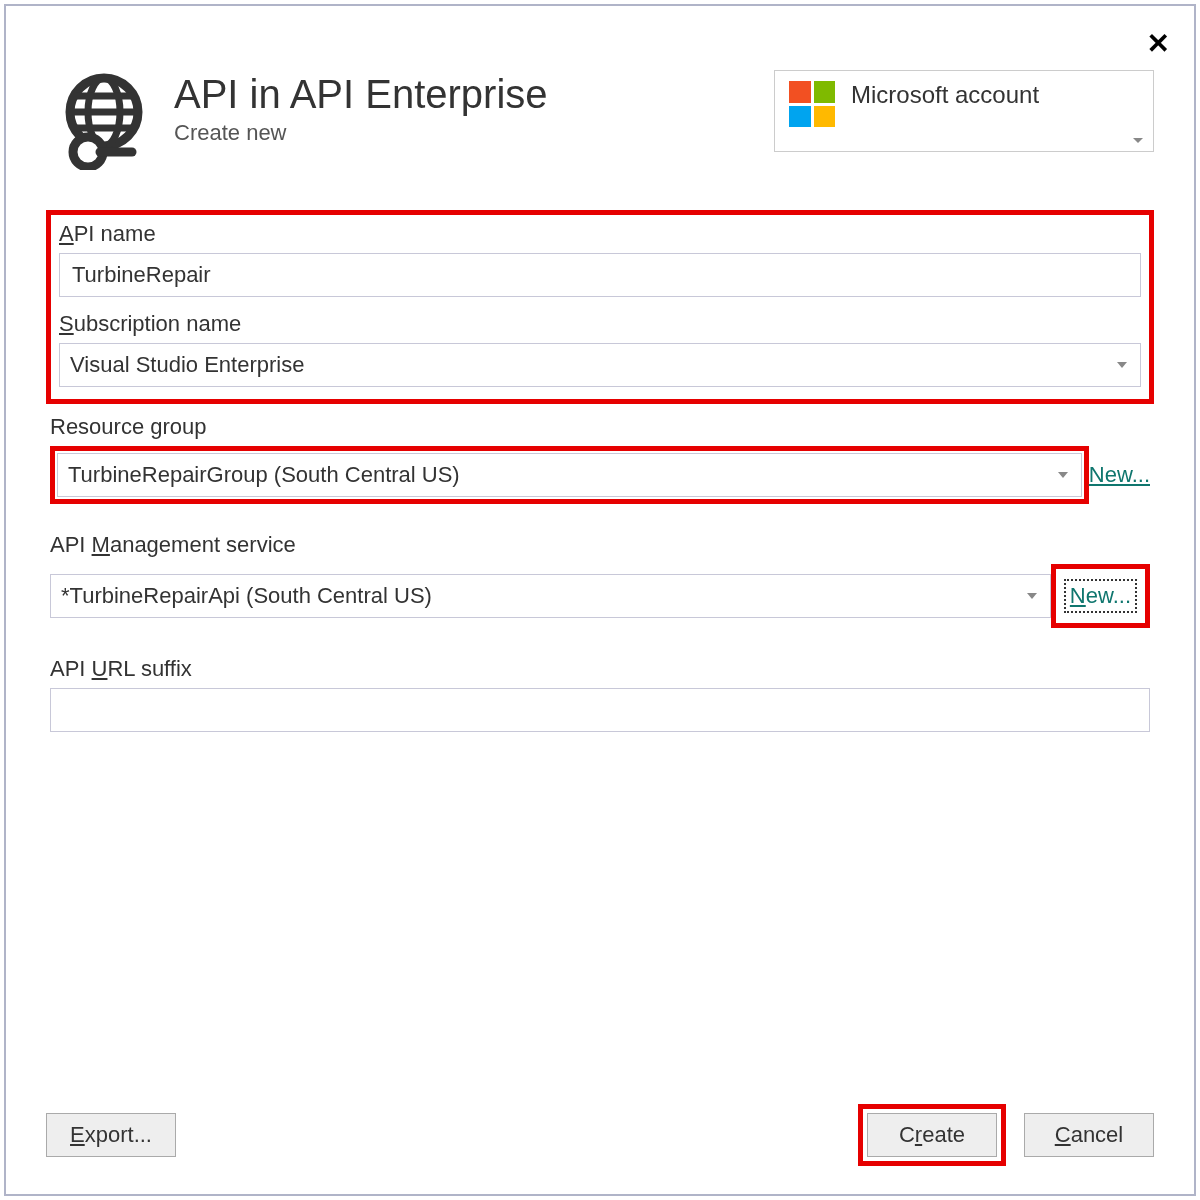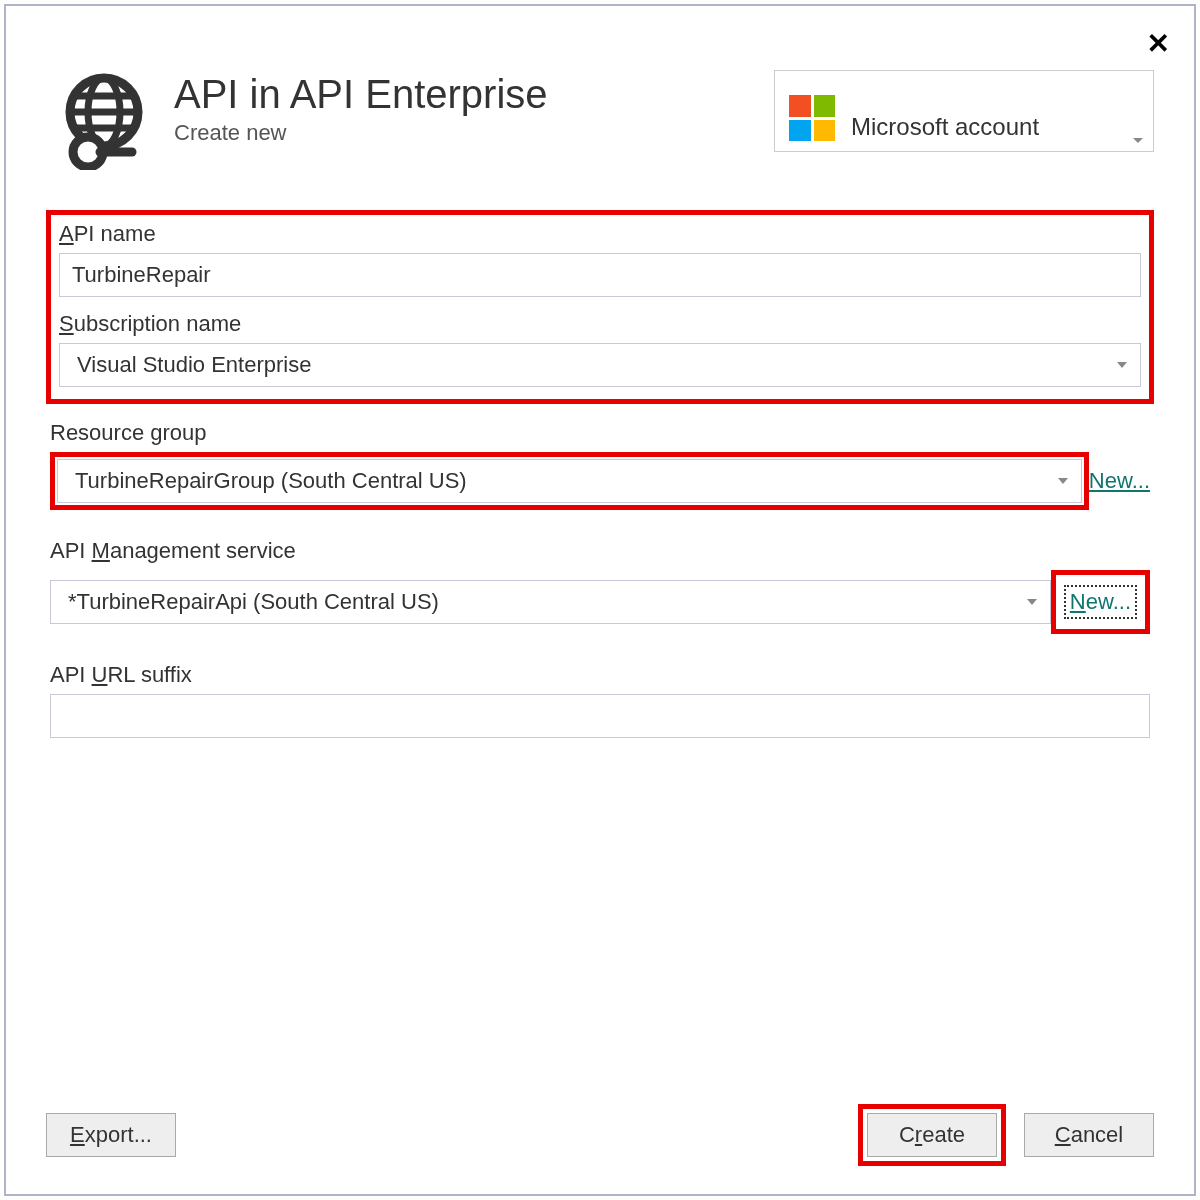--- a/index.html
+++ b/index.html
@@ -58,21 +58,21 @@
     .header-subtitle {
       font-size: 22px;
       color: #555;
       margin-top: 2px;
       font-weight: 400;
     }
     .account-box {
       border: 1px solid #ccc;
       padding: 10px 14px;
       display: flex;
-      align-items: flex-end;
+      align-items: flex-start;
       gap: 16px;
       min-width: 380px;
       height: 82px;
       position: relative;
     }
     .ms-logo {
       width: 46px;
       height: 46px;
       display: grid;
       grid-template-columns: 1fr 1fr;
@@ -96,21 +96,21 @@
       border-left: 5px solid transparent;
       border-right: 5px solid transparent;
       border-top: 5px solid #888;
     }
     .form-area {
       padding: 40px 40px 0 40px;
     }
     .highlight-box-1 {
       border: 5px solid #e60000;
       padding: 6px 8px 12px 8px;
-      margin-bottom: 16px;
+      margin-bottom: 10px;
     }
     .field-group {
       margin-bottom: 14px;
     }
     .field-label {
       font-size: 22px;
       color: #333;
       margin-bottom: 6px;
       display: block;
     }
@@ -124,21 +124,21 @@
       padding: 16px 12px;
       font-size: 22px;
       color: #333;
       background: #fff;
       font-family: inherit;
     }
     .select-input {
       width: 100%;
       height: 44px;
       border: 1px solid #c8c8d8;
-      padding: 0 17px;
+      padding: 0 10px;
       font-size: 22px;
       color: #333;
       background: #fff;
       font-family: inherit;
       appearance: none;
       position: relative;
     }
     .select-wrap {
       position: relative;
       width: 100%;

